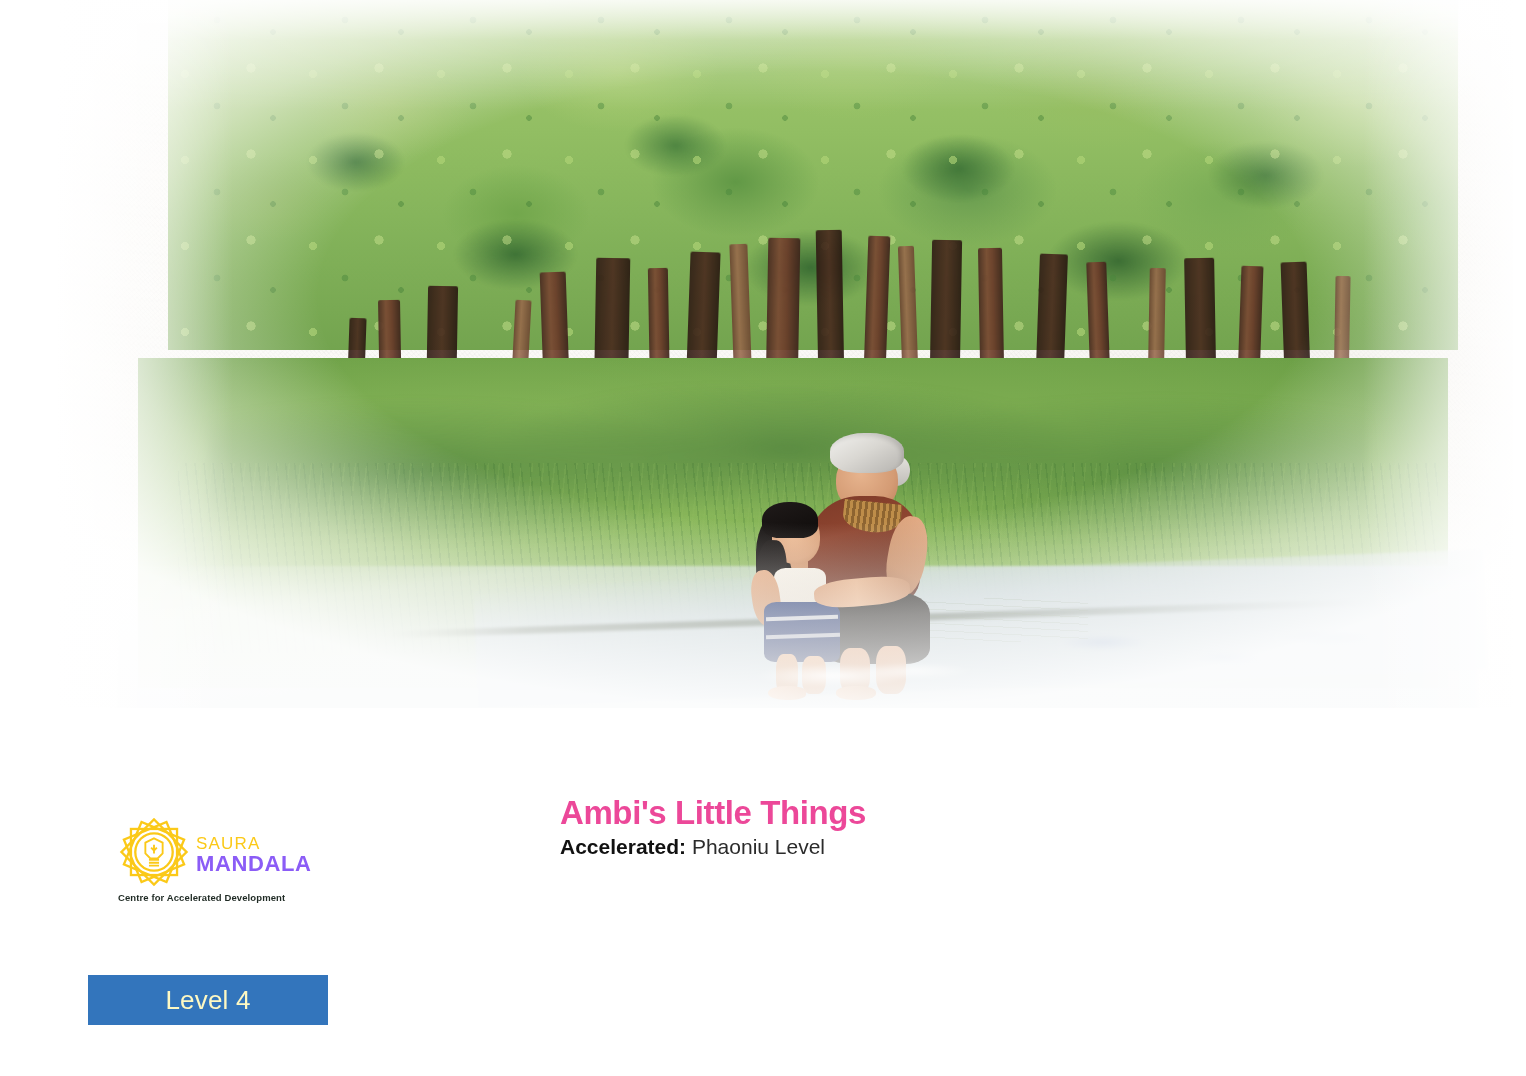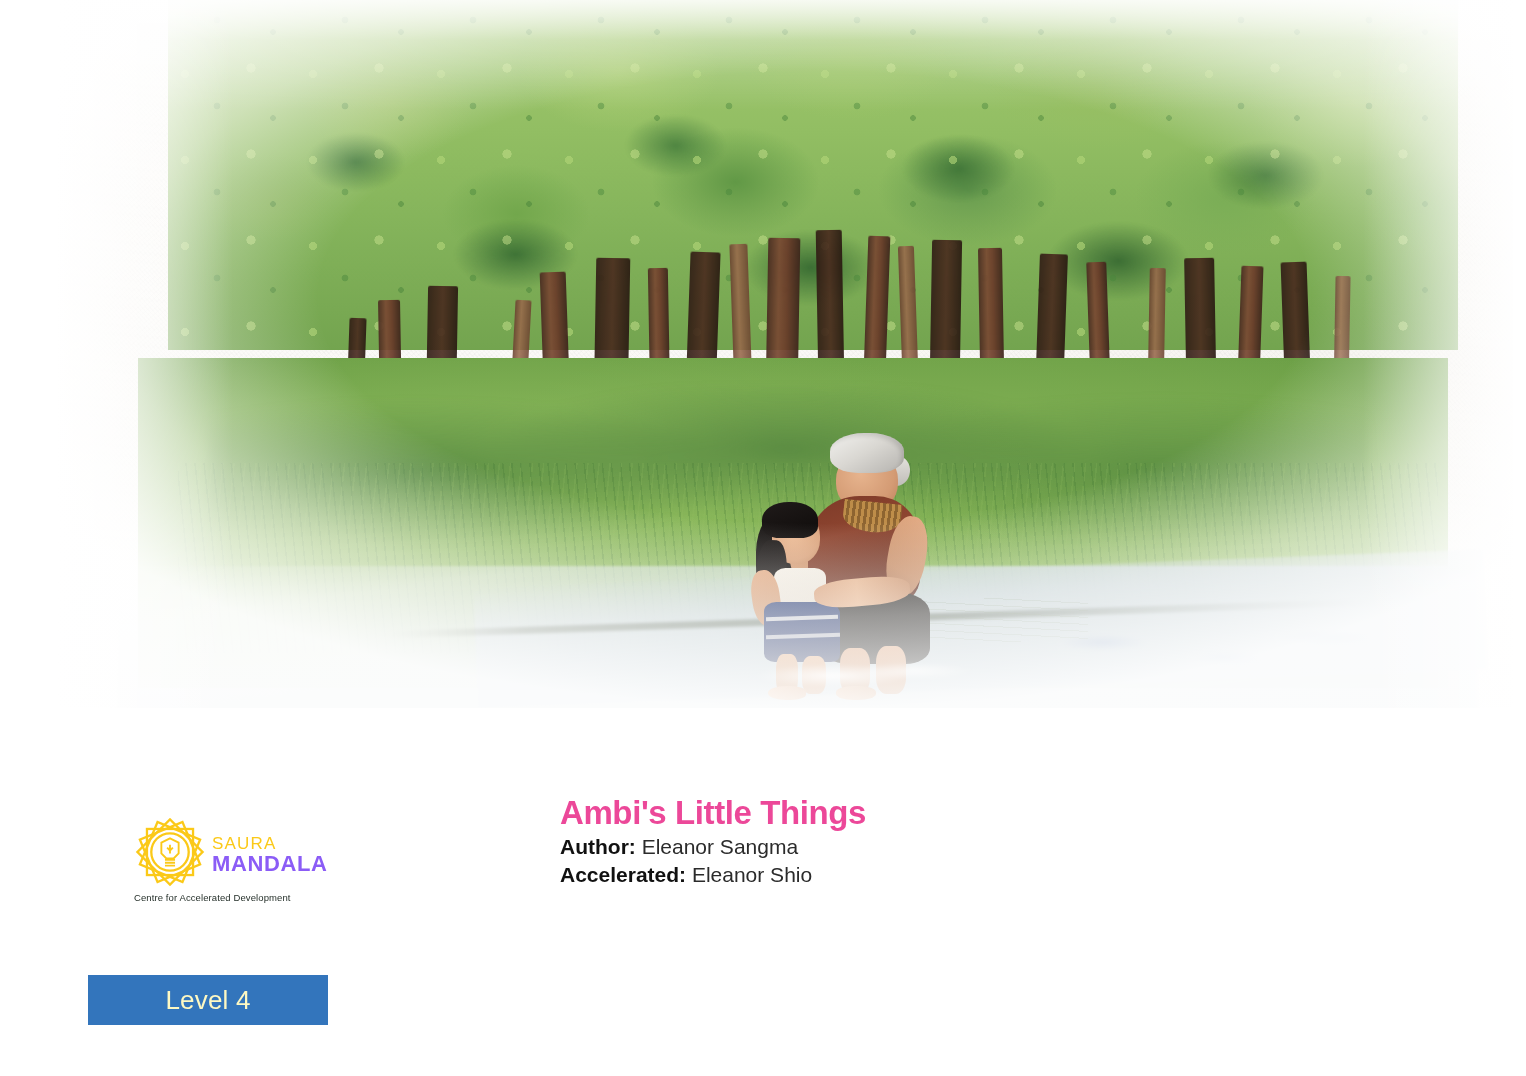--- a/index.html
+++ b/index.html
@@ -255,31 +255,31 @@
   .splash {
     position:absolute; left:676px; bottom:14px; width:250px; height:46px;
     background: radial-gradient(ellipse 110px 16px at 40% 60%, rgba(255,255,255,0.85) 0%, rgba(255,255,255,0) 72%),
                 radial-gradient(ellipse 80px 12px at 72% 50%, rgba(255,255,255,0.7) 0%, rgba(255,255,255,0) 72%);
     filter: blur(1.5px);
   }
 
   
   #logo-block {
     position: absolute;
-    left: 134px;
+    left: 118px;
     top: 816px;
     width: 180px;
   }
   .logo-row { display:flex; align-items:center; gap:6px; }
   .mandala { position:relative; width:72px; height:72px; flex:0 0 auto; }
   .mandala svg { display:block; width:72px; height:72px; }
   .logo-words { display:flex; flex-direction:column; line-height:1; padding-top:6px; }
   .logo-saura { font-size:17px; letter-spacing:1.2px; color:#FBC918; font-weight:500; }
   .logo-mandala { font-size:22px; letter-spacing:0.6px; color:#8b5cf6; font-weight:800; margin-top:1px; }
-  .logo-tagline { font-size:9.5px; font-weight:400; color:#1f2a24; margin-top:4px; letter-spacing:0.1px; white-space:nowrap; }
+  .logo-tagline { font-size:9.5px; font-weight:700; color:#1f2a24; margin-top:4px; letter-spacing:0.1px; white-space:nowrap; }
 
   #title-block {
     position: absolute;
     left: 560px;
     top: 795px;
   }
   #book-title {
     font-size: 33px;
     font-weight: 700;
     letter-spacing: -0.4px;
@@ -415,24 +415,20 @@
       <div class="logo-saura">SAURA</div>
       <div class="logo-mandala">MANDALA</div>
     </div>
   </div>
   <div class="logo-tagline">Centre for Accelerated Development</div>
 </div>
 
 <div id="title-block">
   <h1 id="book-title">Ambi's Little Things</h1>
   <div class="credit-line">
-    <b>Author:</b>
-    <span>Eleanor Sangma</span>
-  </div>
-  <div class="credit-line">
     <b>Accelerated:</b>
-    <span>Eleanor Shio</span>
+    <span>Phaoniu Level</span>
   </div>
 </div>
 
 <div id="level-badge">
   <span>Level 4</span>
 </div>
 
 </body></html>

